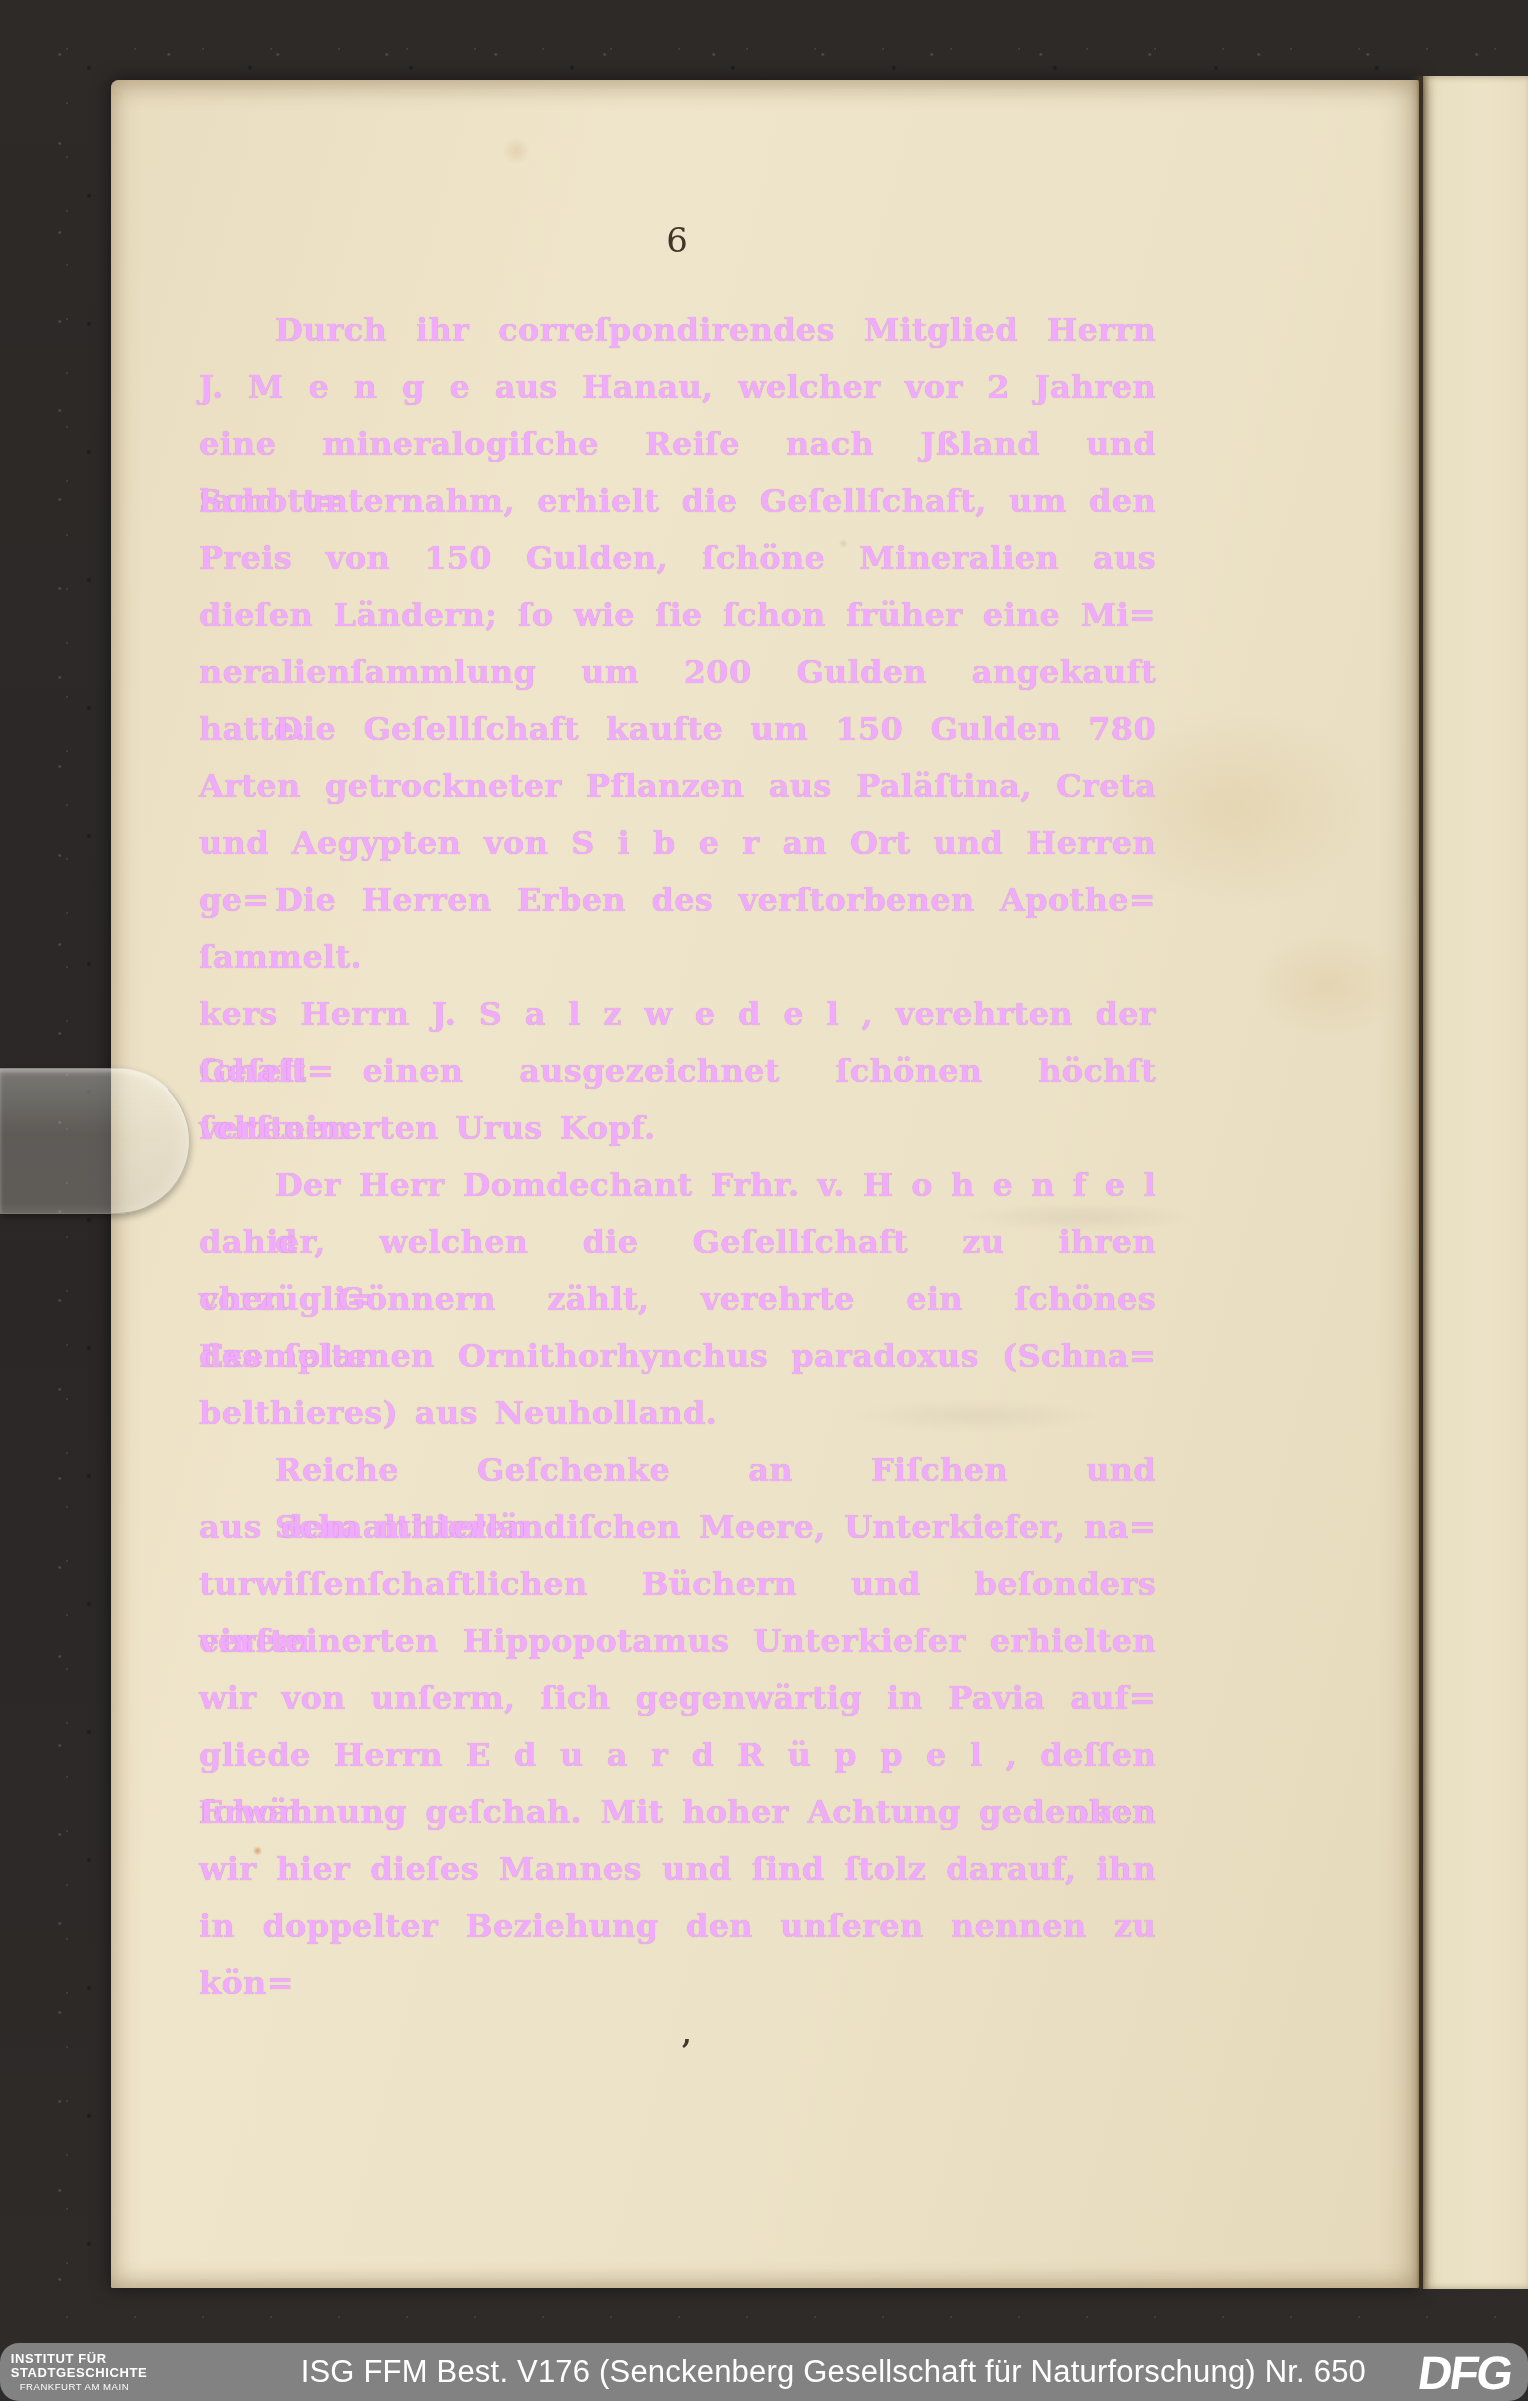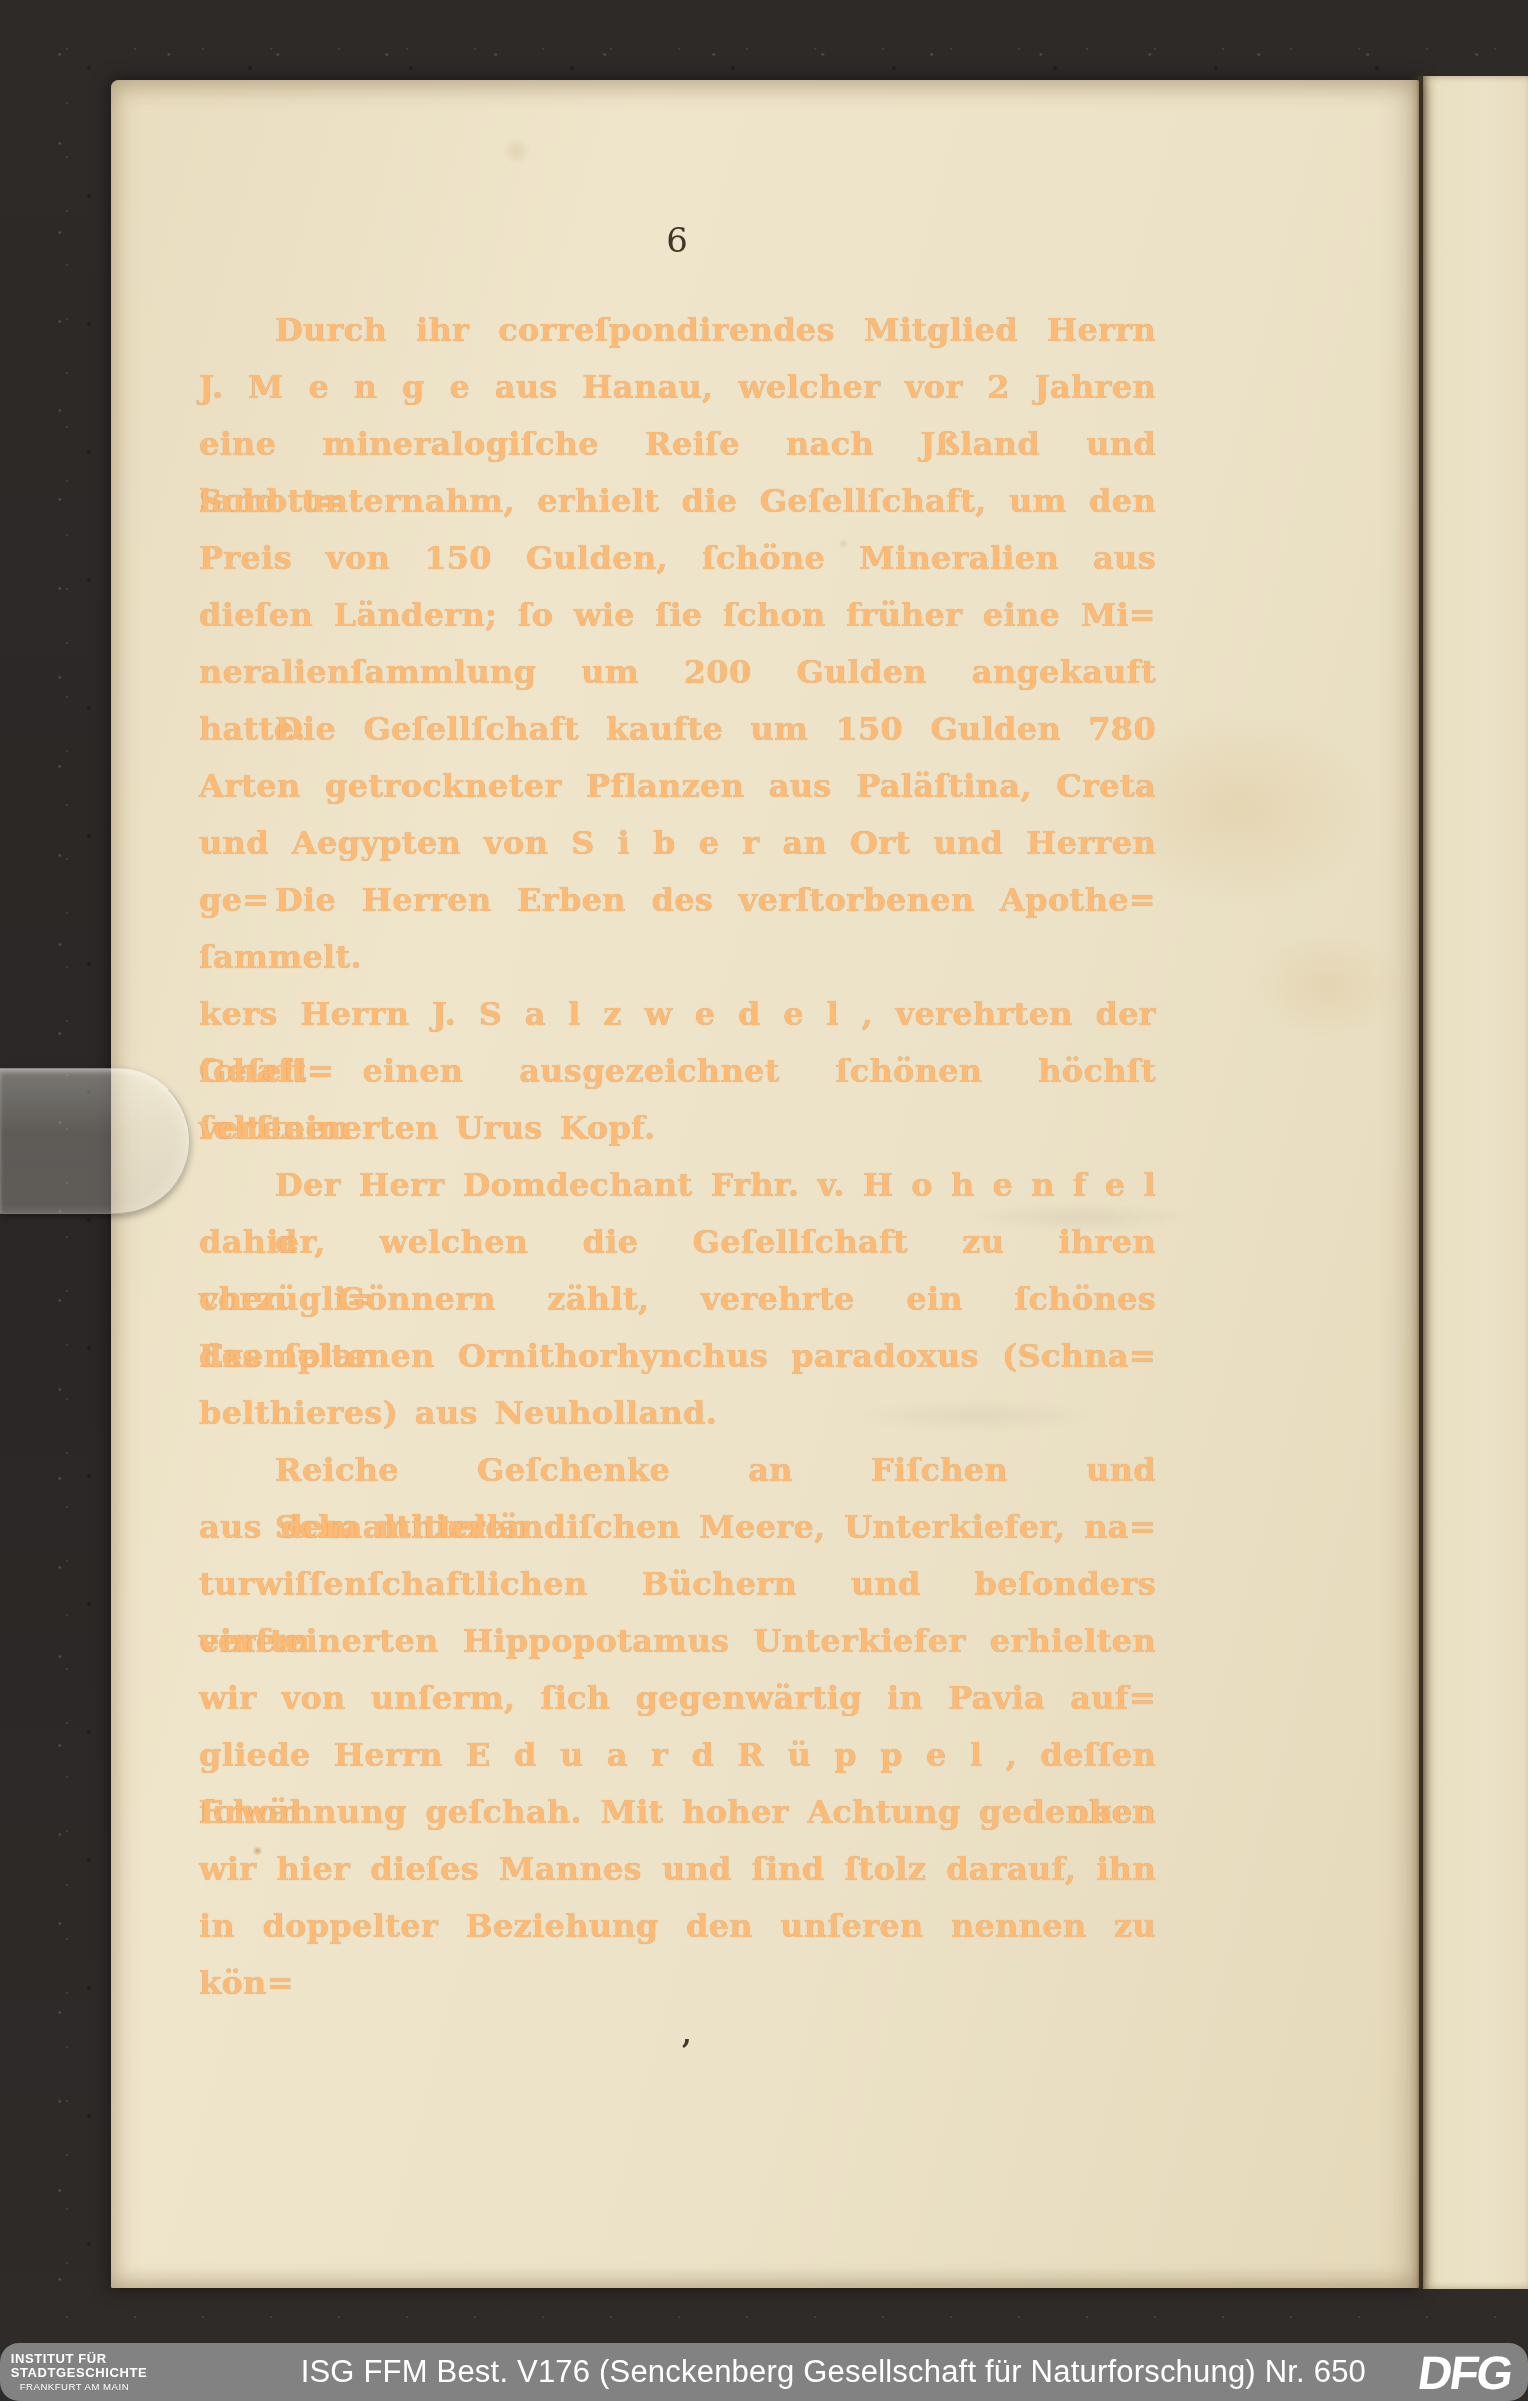--- a/index.html
+++ b/index.html
@@ -48,21 +48,21 @@
   .gutter-shadow{
     position:absolute;left:1410px;top:76px;width:20px;height:2213px;
     background:linear-gradient(90deg,transparent 0%,rgba(88,68,40,0.10) 30%,rgba(80,60,35,0.55) 52%,rgba(88,68,40,0.12) 75%,transparent 100%);
   }
   .page-number{
     position:absolute;left:199px;top:220px;width:957px;
     text-align:center;font-size:34px;color:#40362a;letter-spacing:0.8px;
   }
   .textblock{
     position:absolute;left:199px;top:302px;width:957px;
-    font-size:32px;font-weight:700;color:#fdba74;
+    font-size:32px;font-weight:700;color:#f0abfc;
     letter-spacing:0.3px;word-spacing:5.3px;
     text-shadow:0 0 0.8px rgba(58,47,35,0.35);
   }
   .textblock .line{
     height:57px;line-height:57px;white-space:normal;
     text-align:justify;text-align-last:justify;
   }
   .textblock .line.indent{padding-left:76px;}
   .textblock .line.para-end{text-align-last:left;}
   .catchword-mark{

